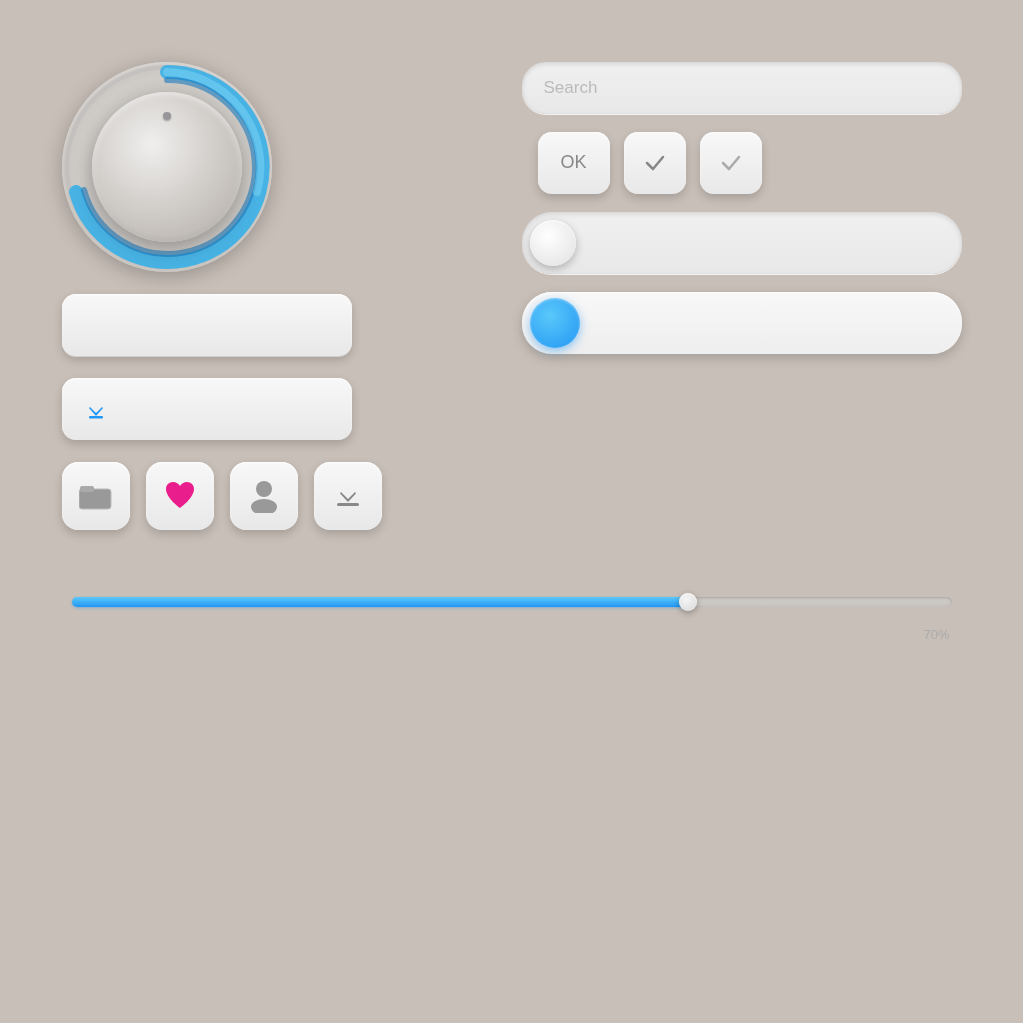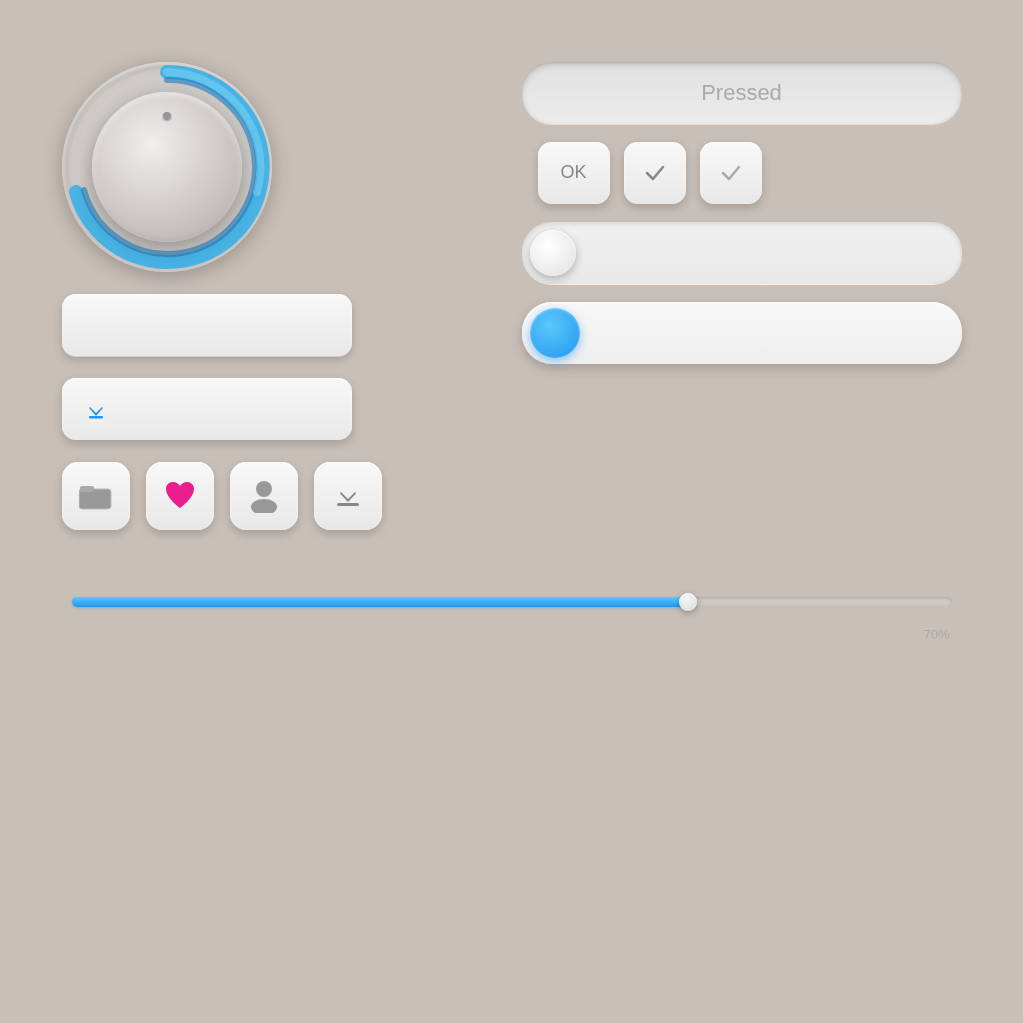--- a/index.html
+++ b/index.html
@@ -390,25 +390,25 @@
           <rect x="4" y="24" width="22" height="3" rx="1.5" fill="#888"></rect>
           <polygon points="15,4 15,20 8,13 7,14.5 15,23 23,14.5 22,13 15,20 15,4" fill="#888"></polygon>
         </svg>
       </button>
     </div>
 
   </div>
 
   <div class="right-col">
 
-    <button class="btn-pressed">
-      <span>Pressed</span>
-    </button>
-
-
+
+
+    <div class="search-field">
+      <span>Search</span>
+    </div>
 
     <div class="checkbox-row">
       <button class="btn-ok">
         <span>OK</span>
       </button>
       <button class="checkbox-btn checked">
         <svg width="26" height="26" viewBox="0 0 26 26">
           <polyline points="5,13 11,19 21,7" fill="none" stroke="#888" stroke-width="2.5" stroke-linecap="round" stroke-linejoin="round"></polyline>
         </svg>
       </button>

